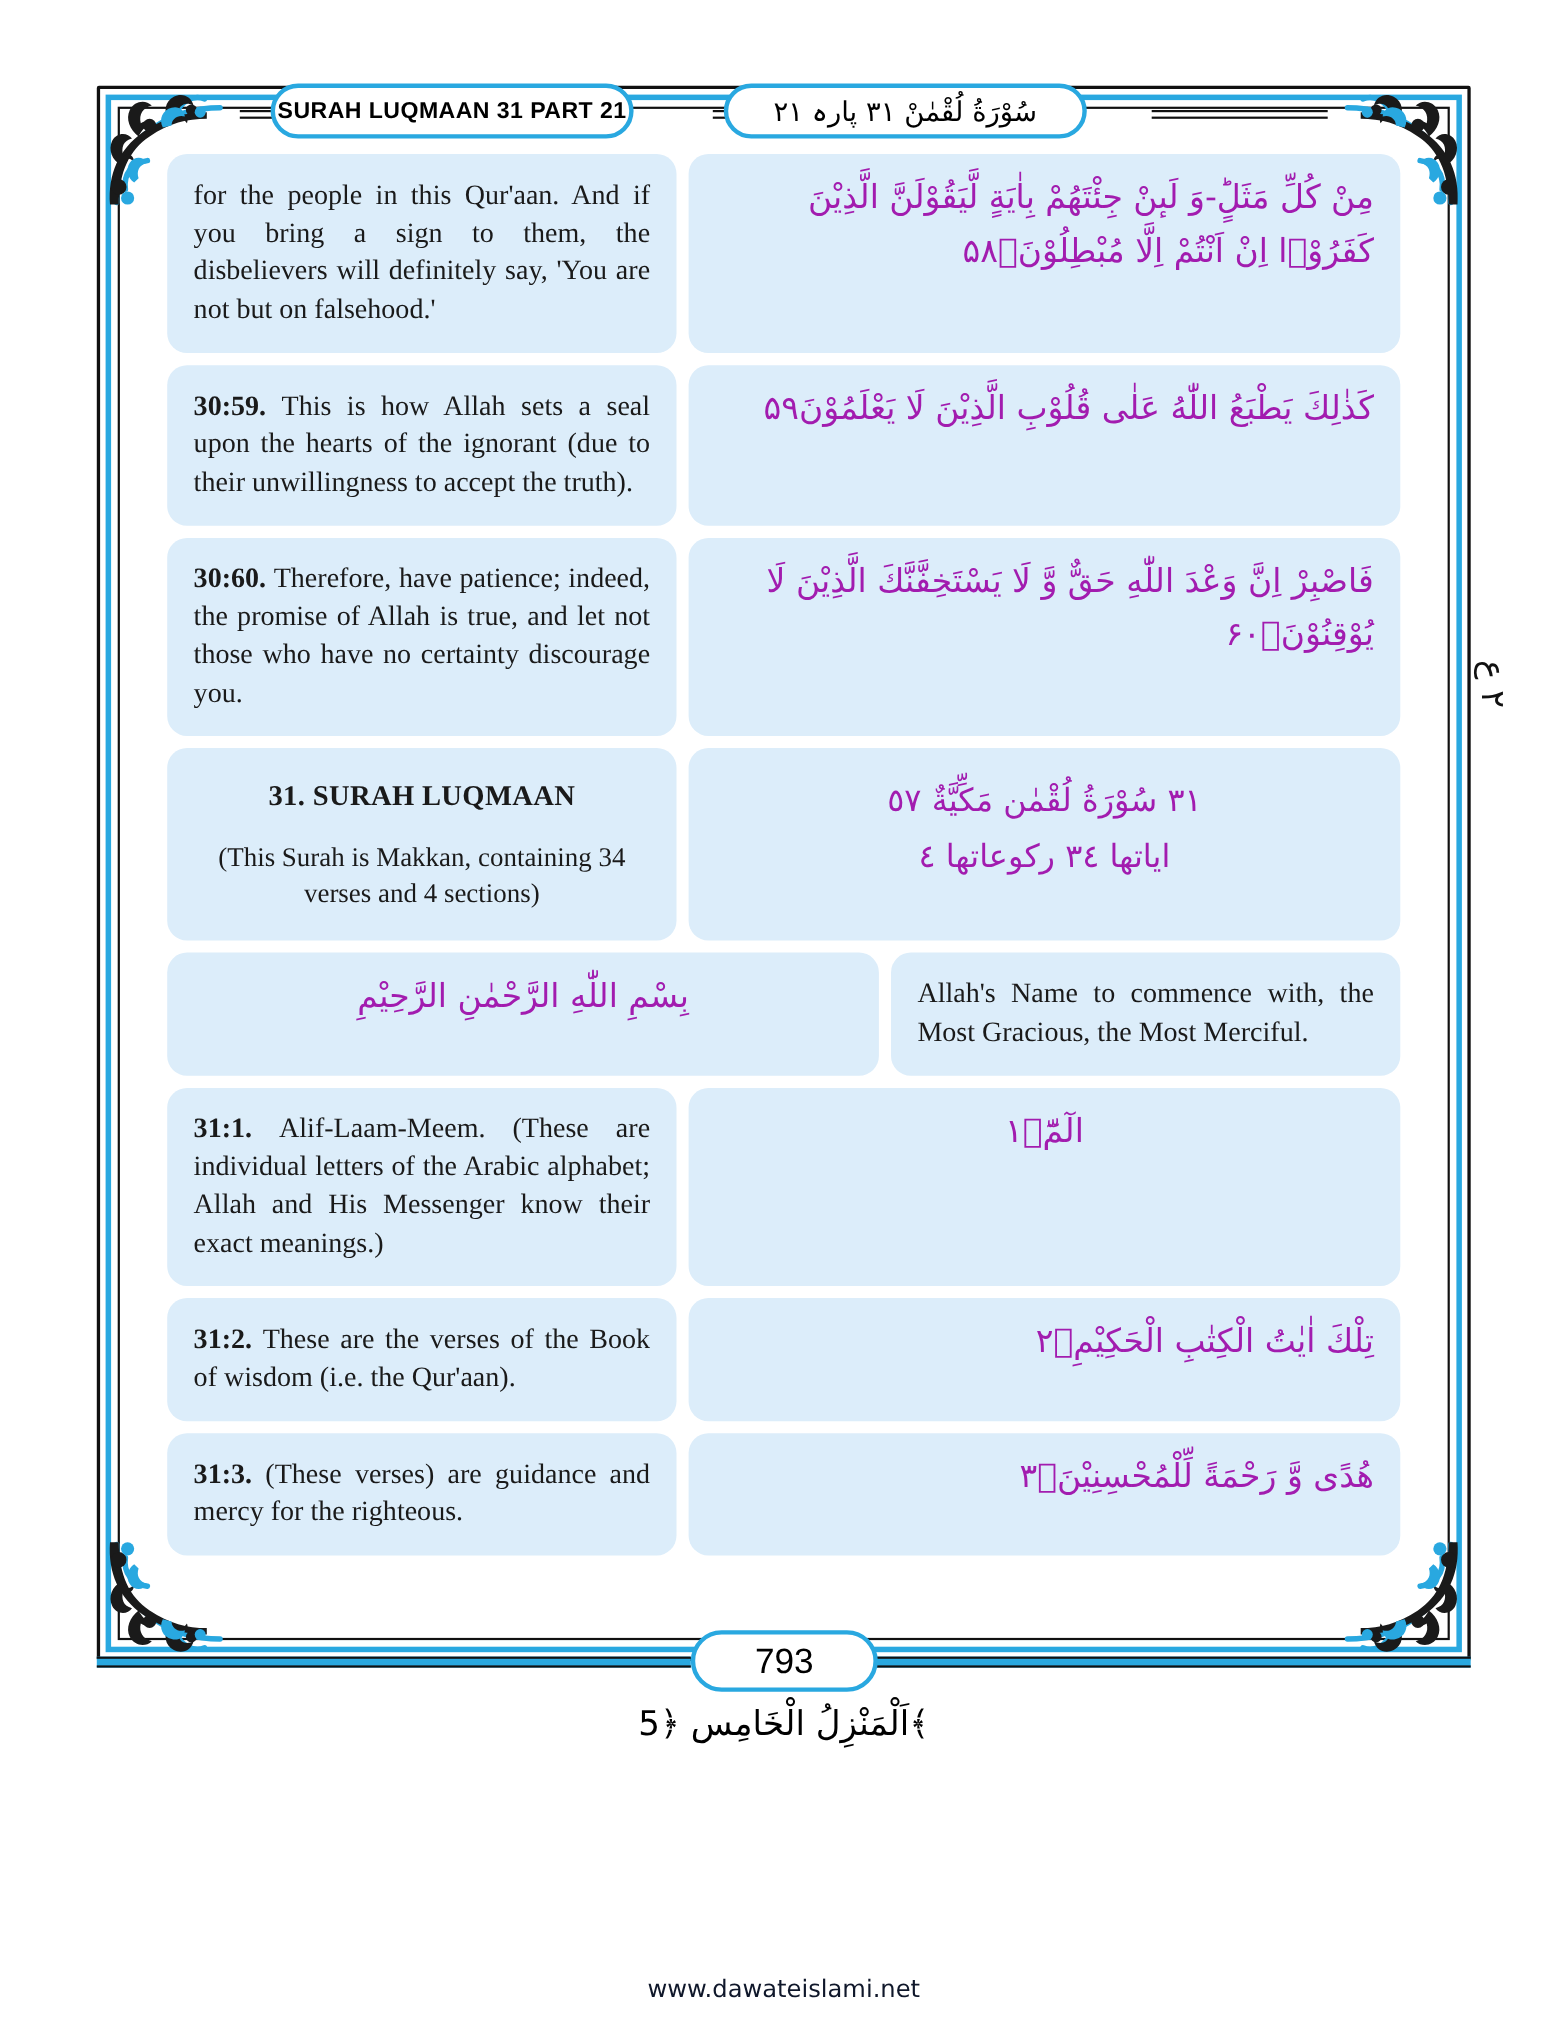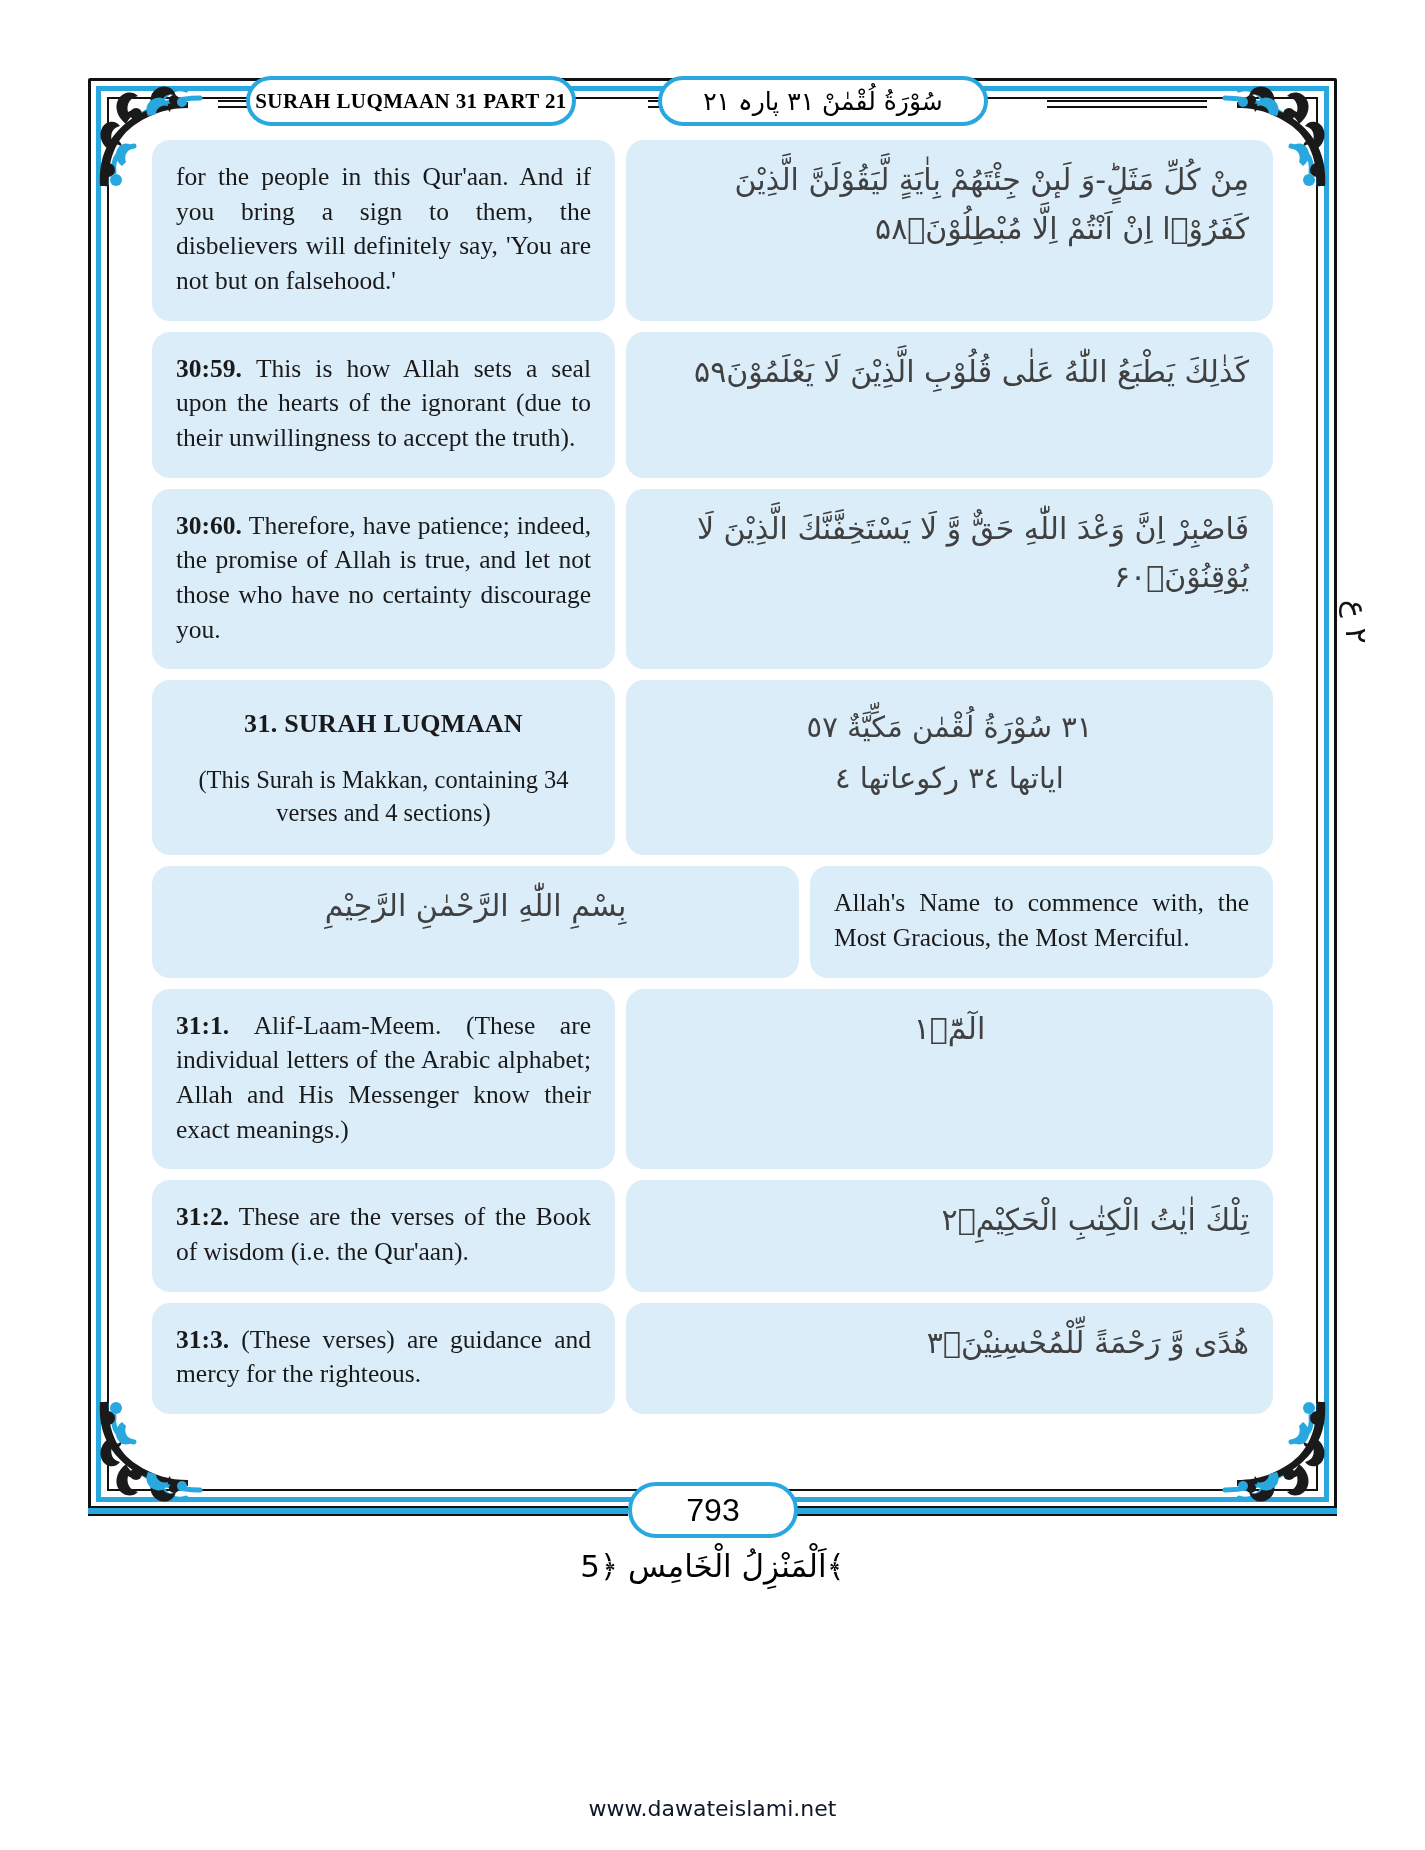--- a/index.html
+++ b/index.html
@@ -84,21 +84,21 @@
     display: flex;
     align-items: center;
     justify-content: center;
     padding: 0 20px;
   }
   .pill-en {
     left: 158px;
     width: 330px;
   }
   .pill-en .ttl {
-    font-family: Liberation Serif, serif;
+    font-family: Liberation Sans, sans-serif;
     font-weight: bold;
     font-size: 21px;
     letter-spacing: 0.4px;
     color: #000;
     white-space: nowrap;
   }
   .pill-ar {
     left: 570px;
     width: 330px;
   }
@@ -142,21 +142,21 @@
     color: #1a1a1a;
     text-align: justify;
     text-align-last: left;
     hyphens: none;
   }
   .cell-ar {
     flex: 1 1 auto;
     font-family: "DejaVu Sans", sans-serif;
     font-size: 30px;
     line-height: 1.62;
-    color: #404040;
+    color: #a21caf;
     direction: rtl;
     text-align: right;
     padding-top: 16px;
   }
   .vnum { font-weight: bold; }
 
   
   .cell-en.surah-head {
     text-align: center;
     text-align-last: center;

